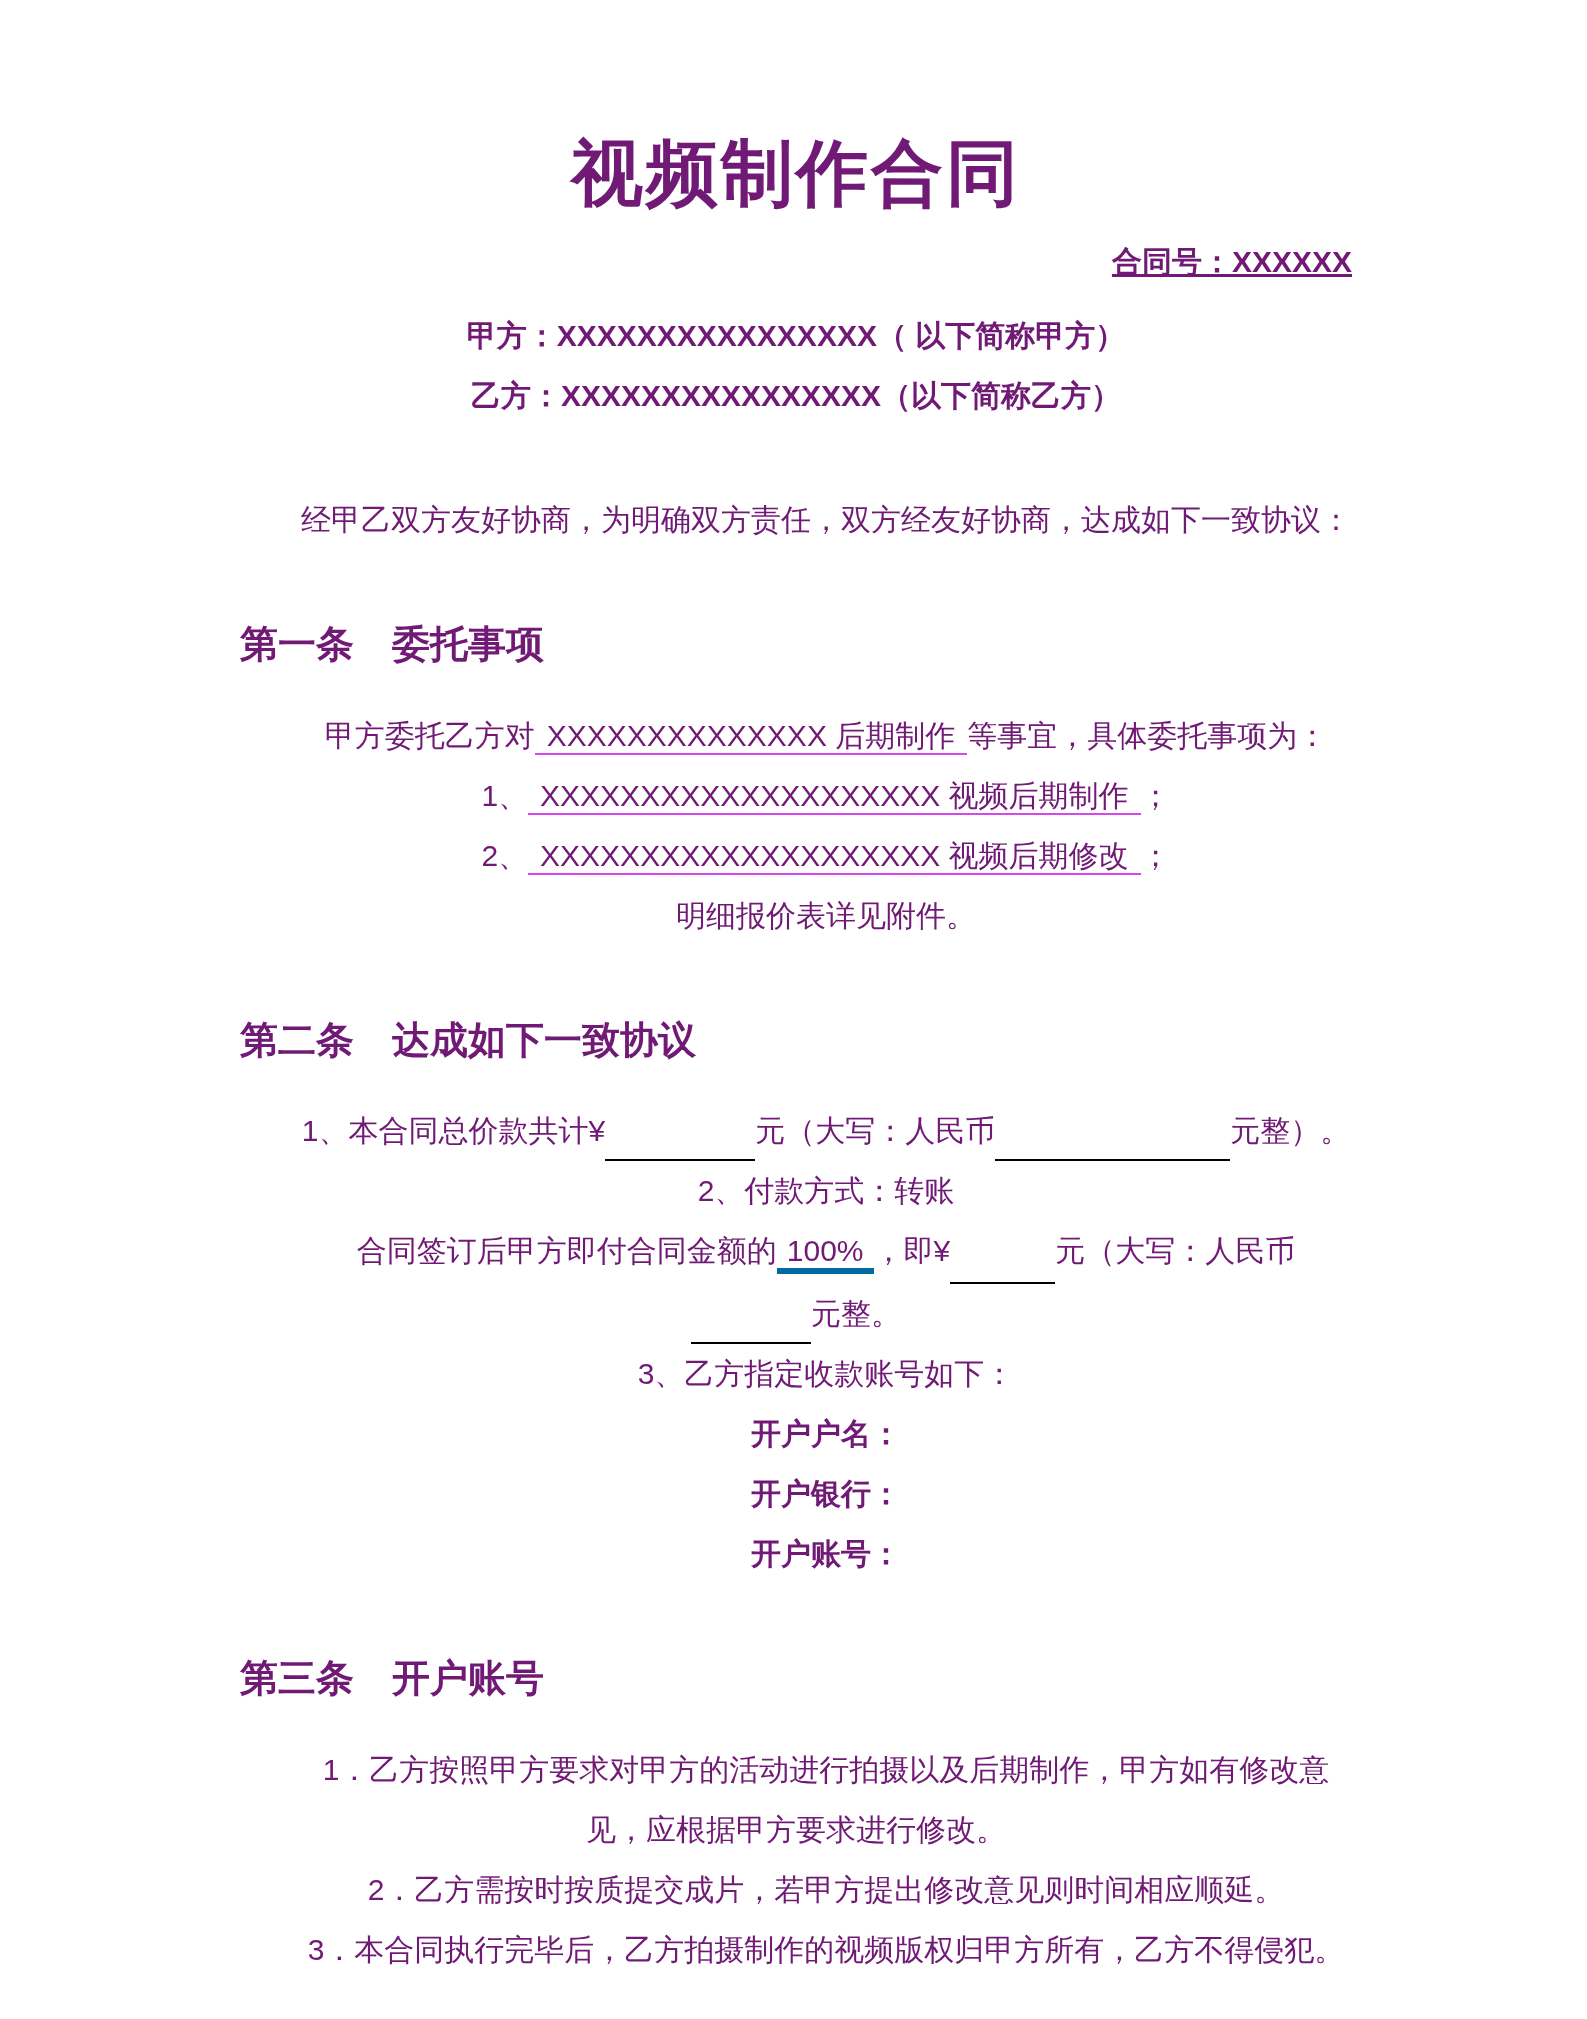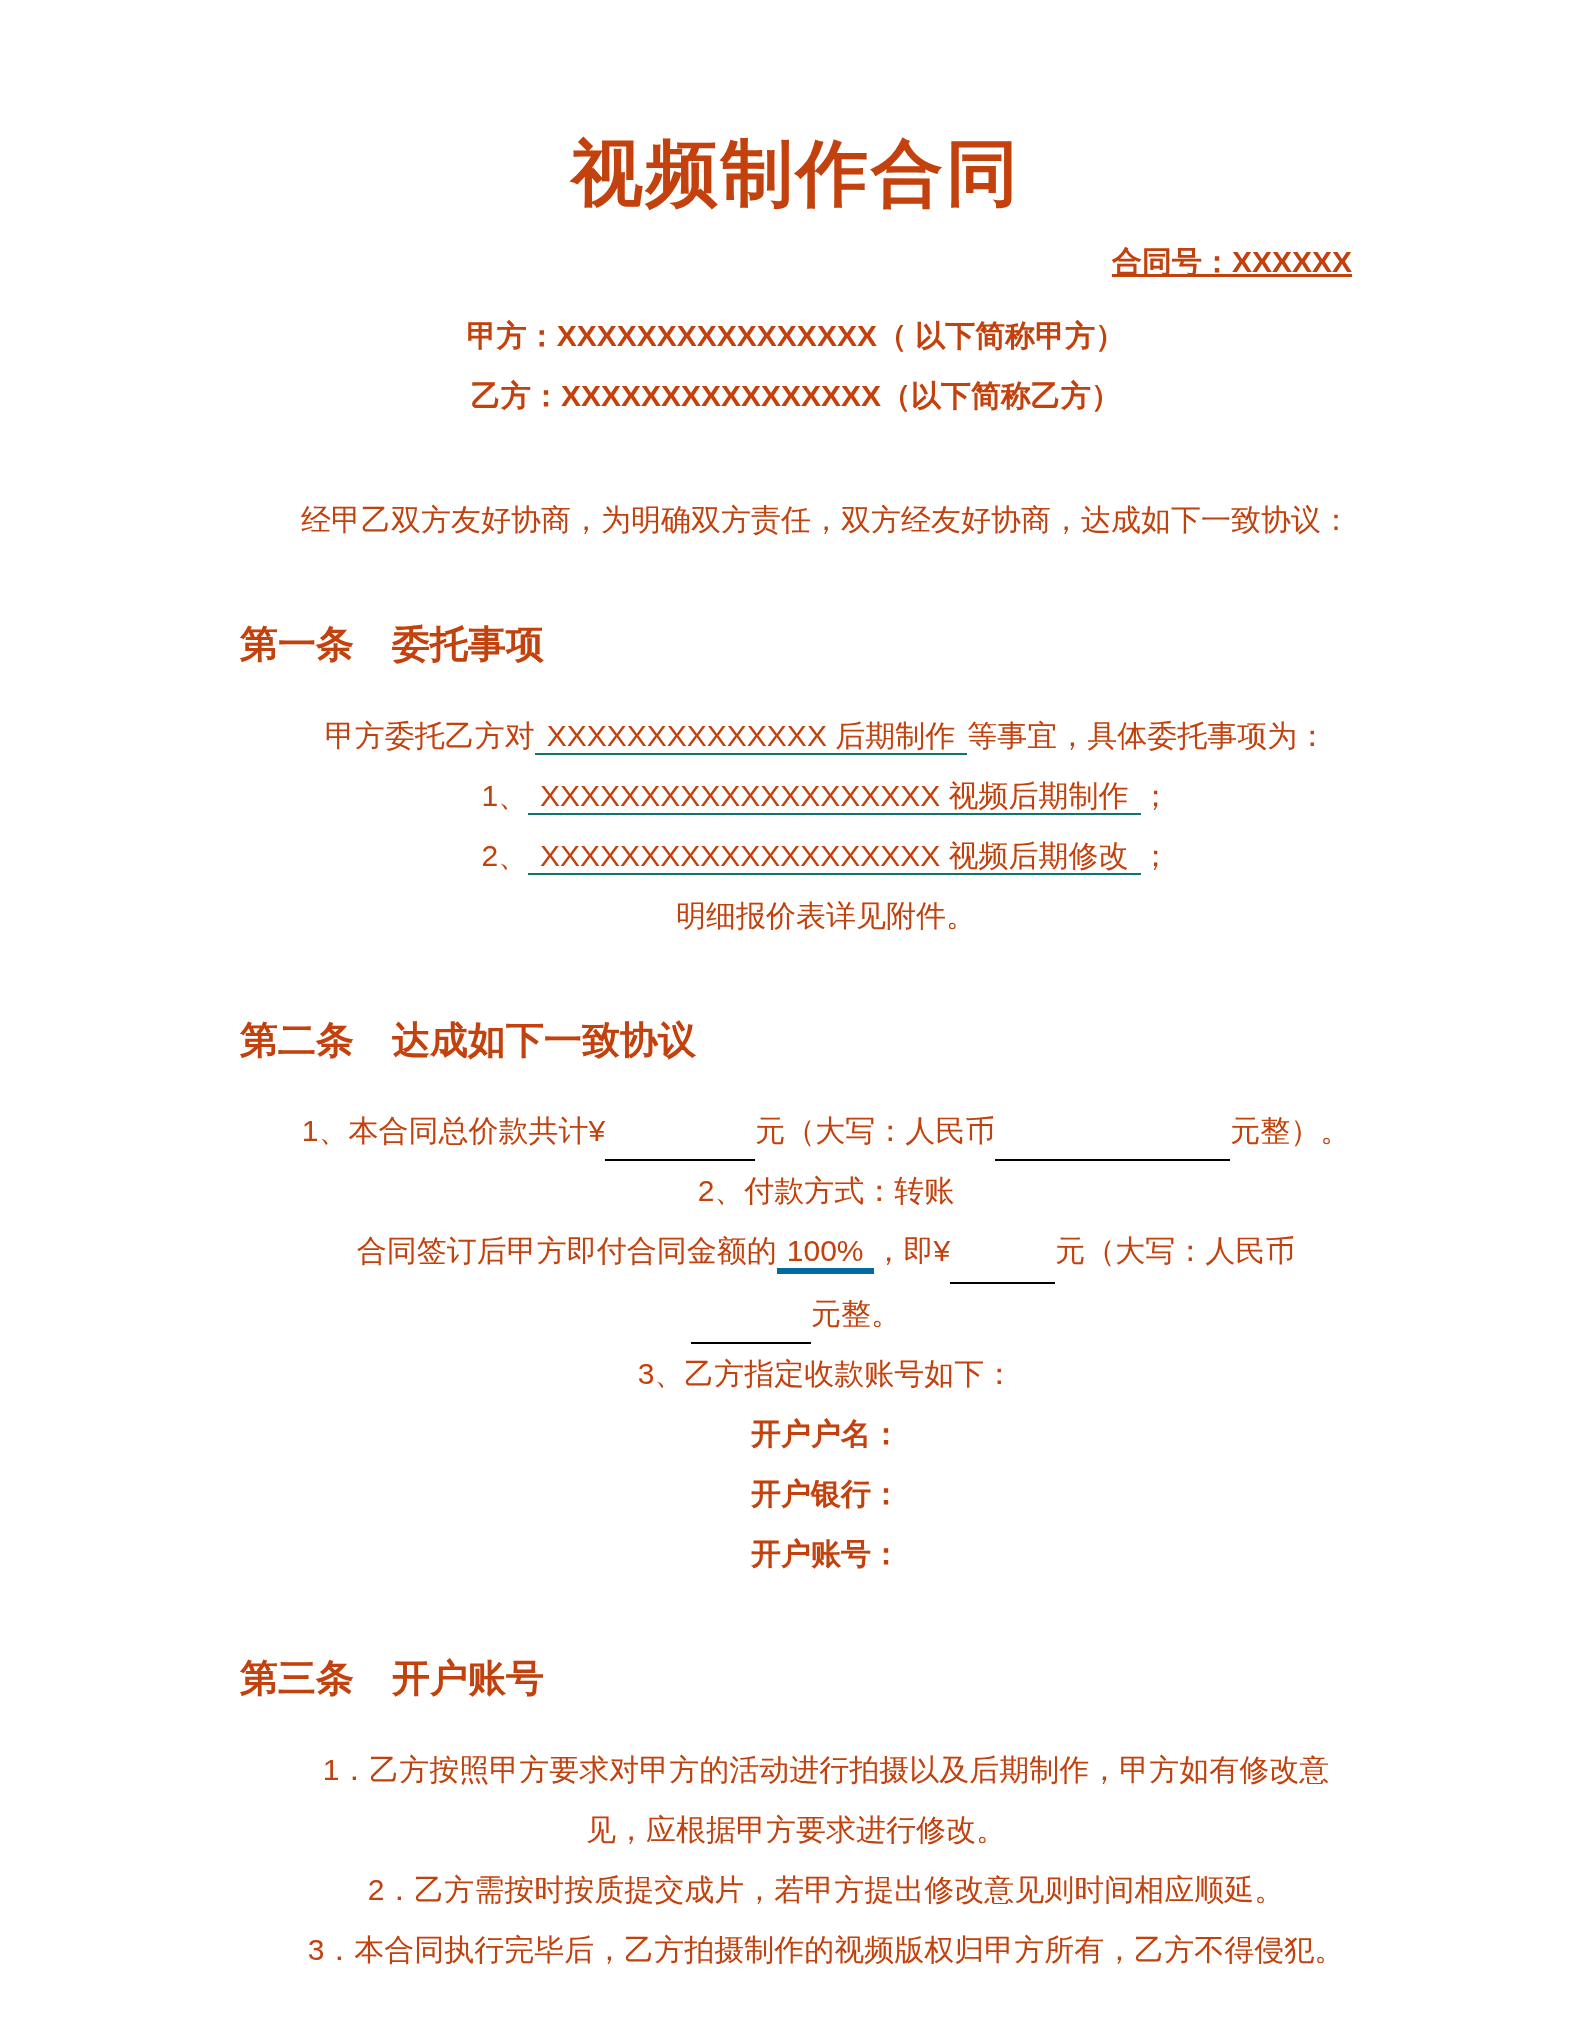--- a/index.html
+++ b/index.html
@@ -3,21 +3,21 @@
 <meta charset="utf-8">
 <style>
   html,body { margin:0; padding:0; background:#ffffff; }
   .page {
     position:relative;
     width:1587px; height:2019px;
     box-sizing:border-box;
     margin:0 auto;
     padding:118px 235px 0 240px;
     background:#ffffff;
-    color:#c2410c;
+    color:#701a75;
     font-family:"Liberation Sans", sans-serif;
     font-size:30px;
     line-height:60px;
     overflow:hidden;
   }
   .title {
     margin:0;
     font-size:72px;
     line-height:110px;
     font-weight:bold;
@@ -32,21 +32,21 @@
     text-decoration:underline;
   }
   p { margin:0;text-align:center; }
   .party { font-weight:bold; }
   .party-a { margin-top:22px; }
   .gap { margin-top:64px; }
   .heading { font-weight:bold; font-size:38px; }
   .indent { text-indent:2em; }
   .bold { font-weight:bold; }
   .u {
-    border-bottom:2px solid #0f766e;
+    border-bottom:2px solid #d946ef;
     padding:0 12px 1px 12px;
   }
   .u-tight { border-bottom:6px solid #0369a1; padding:0 10px 1px 10px; }
   .blank {
     display:inline-block;
     border-bottom:2px solid #000;
     height:34px;
     vertical-align:bottom;
   }
   .blank-w150 { width:150px; }

